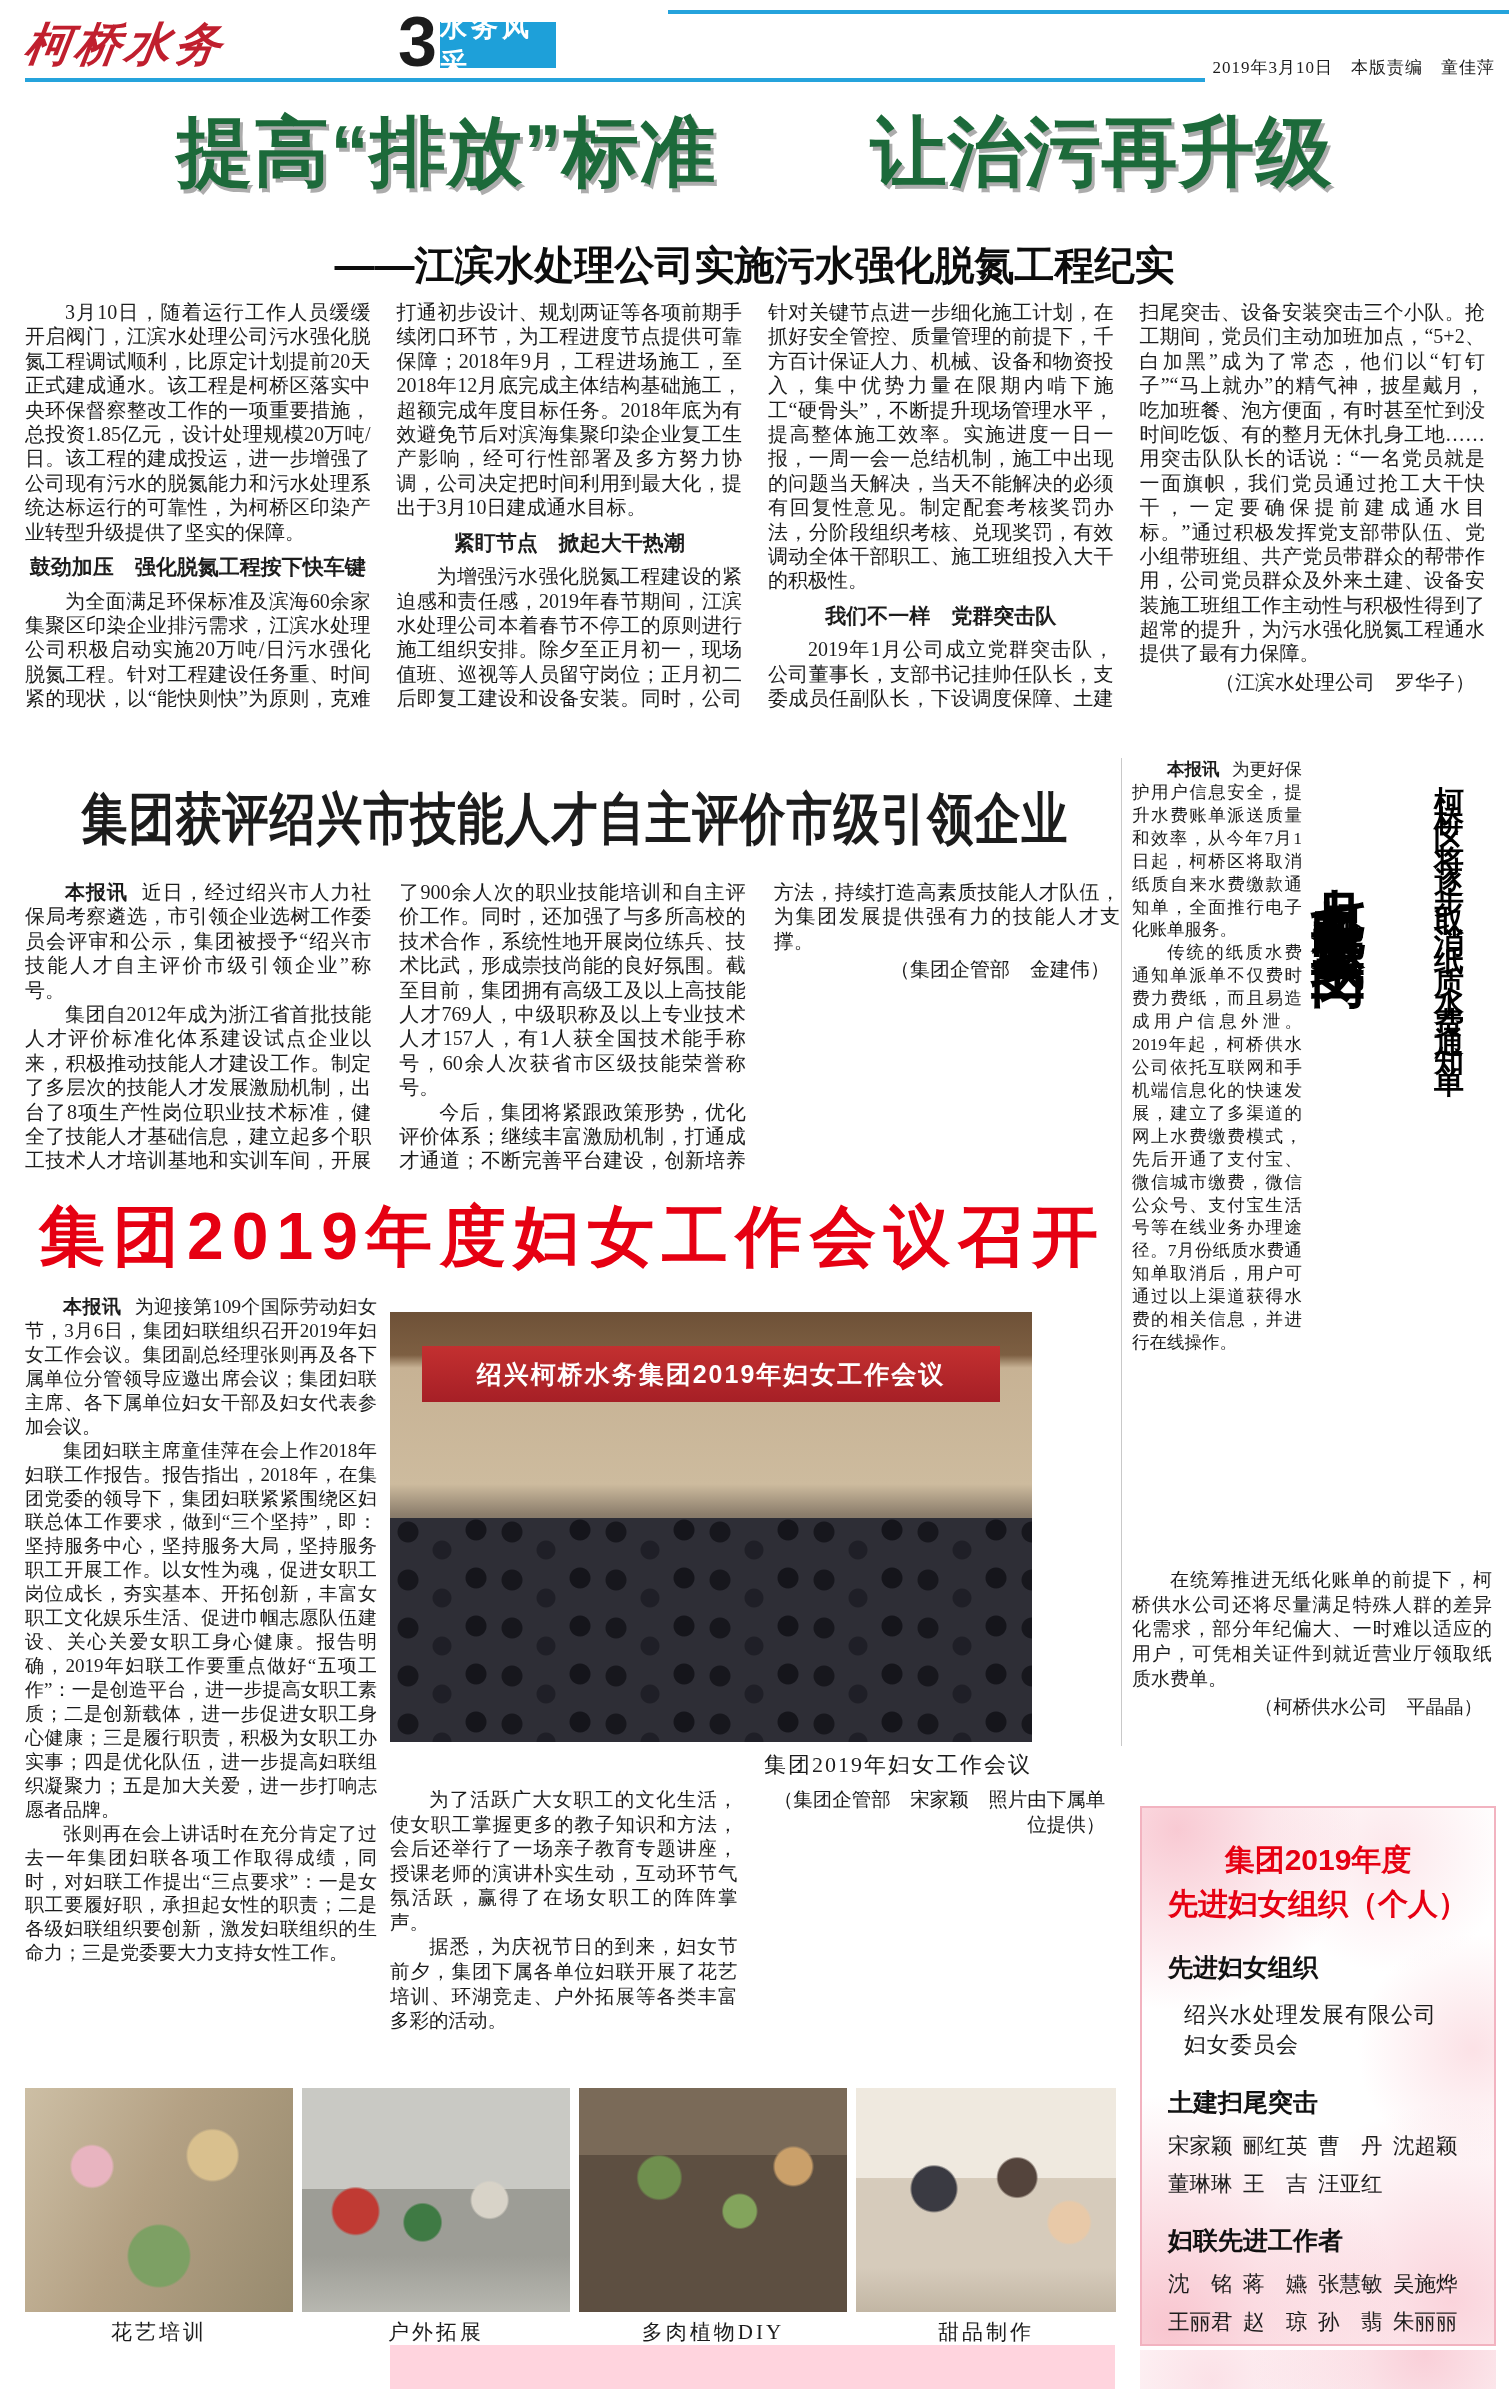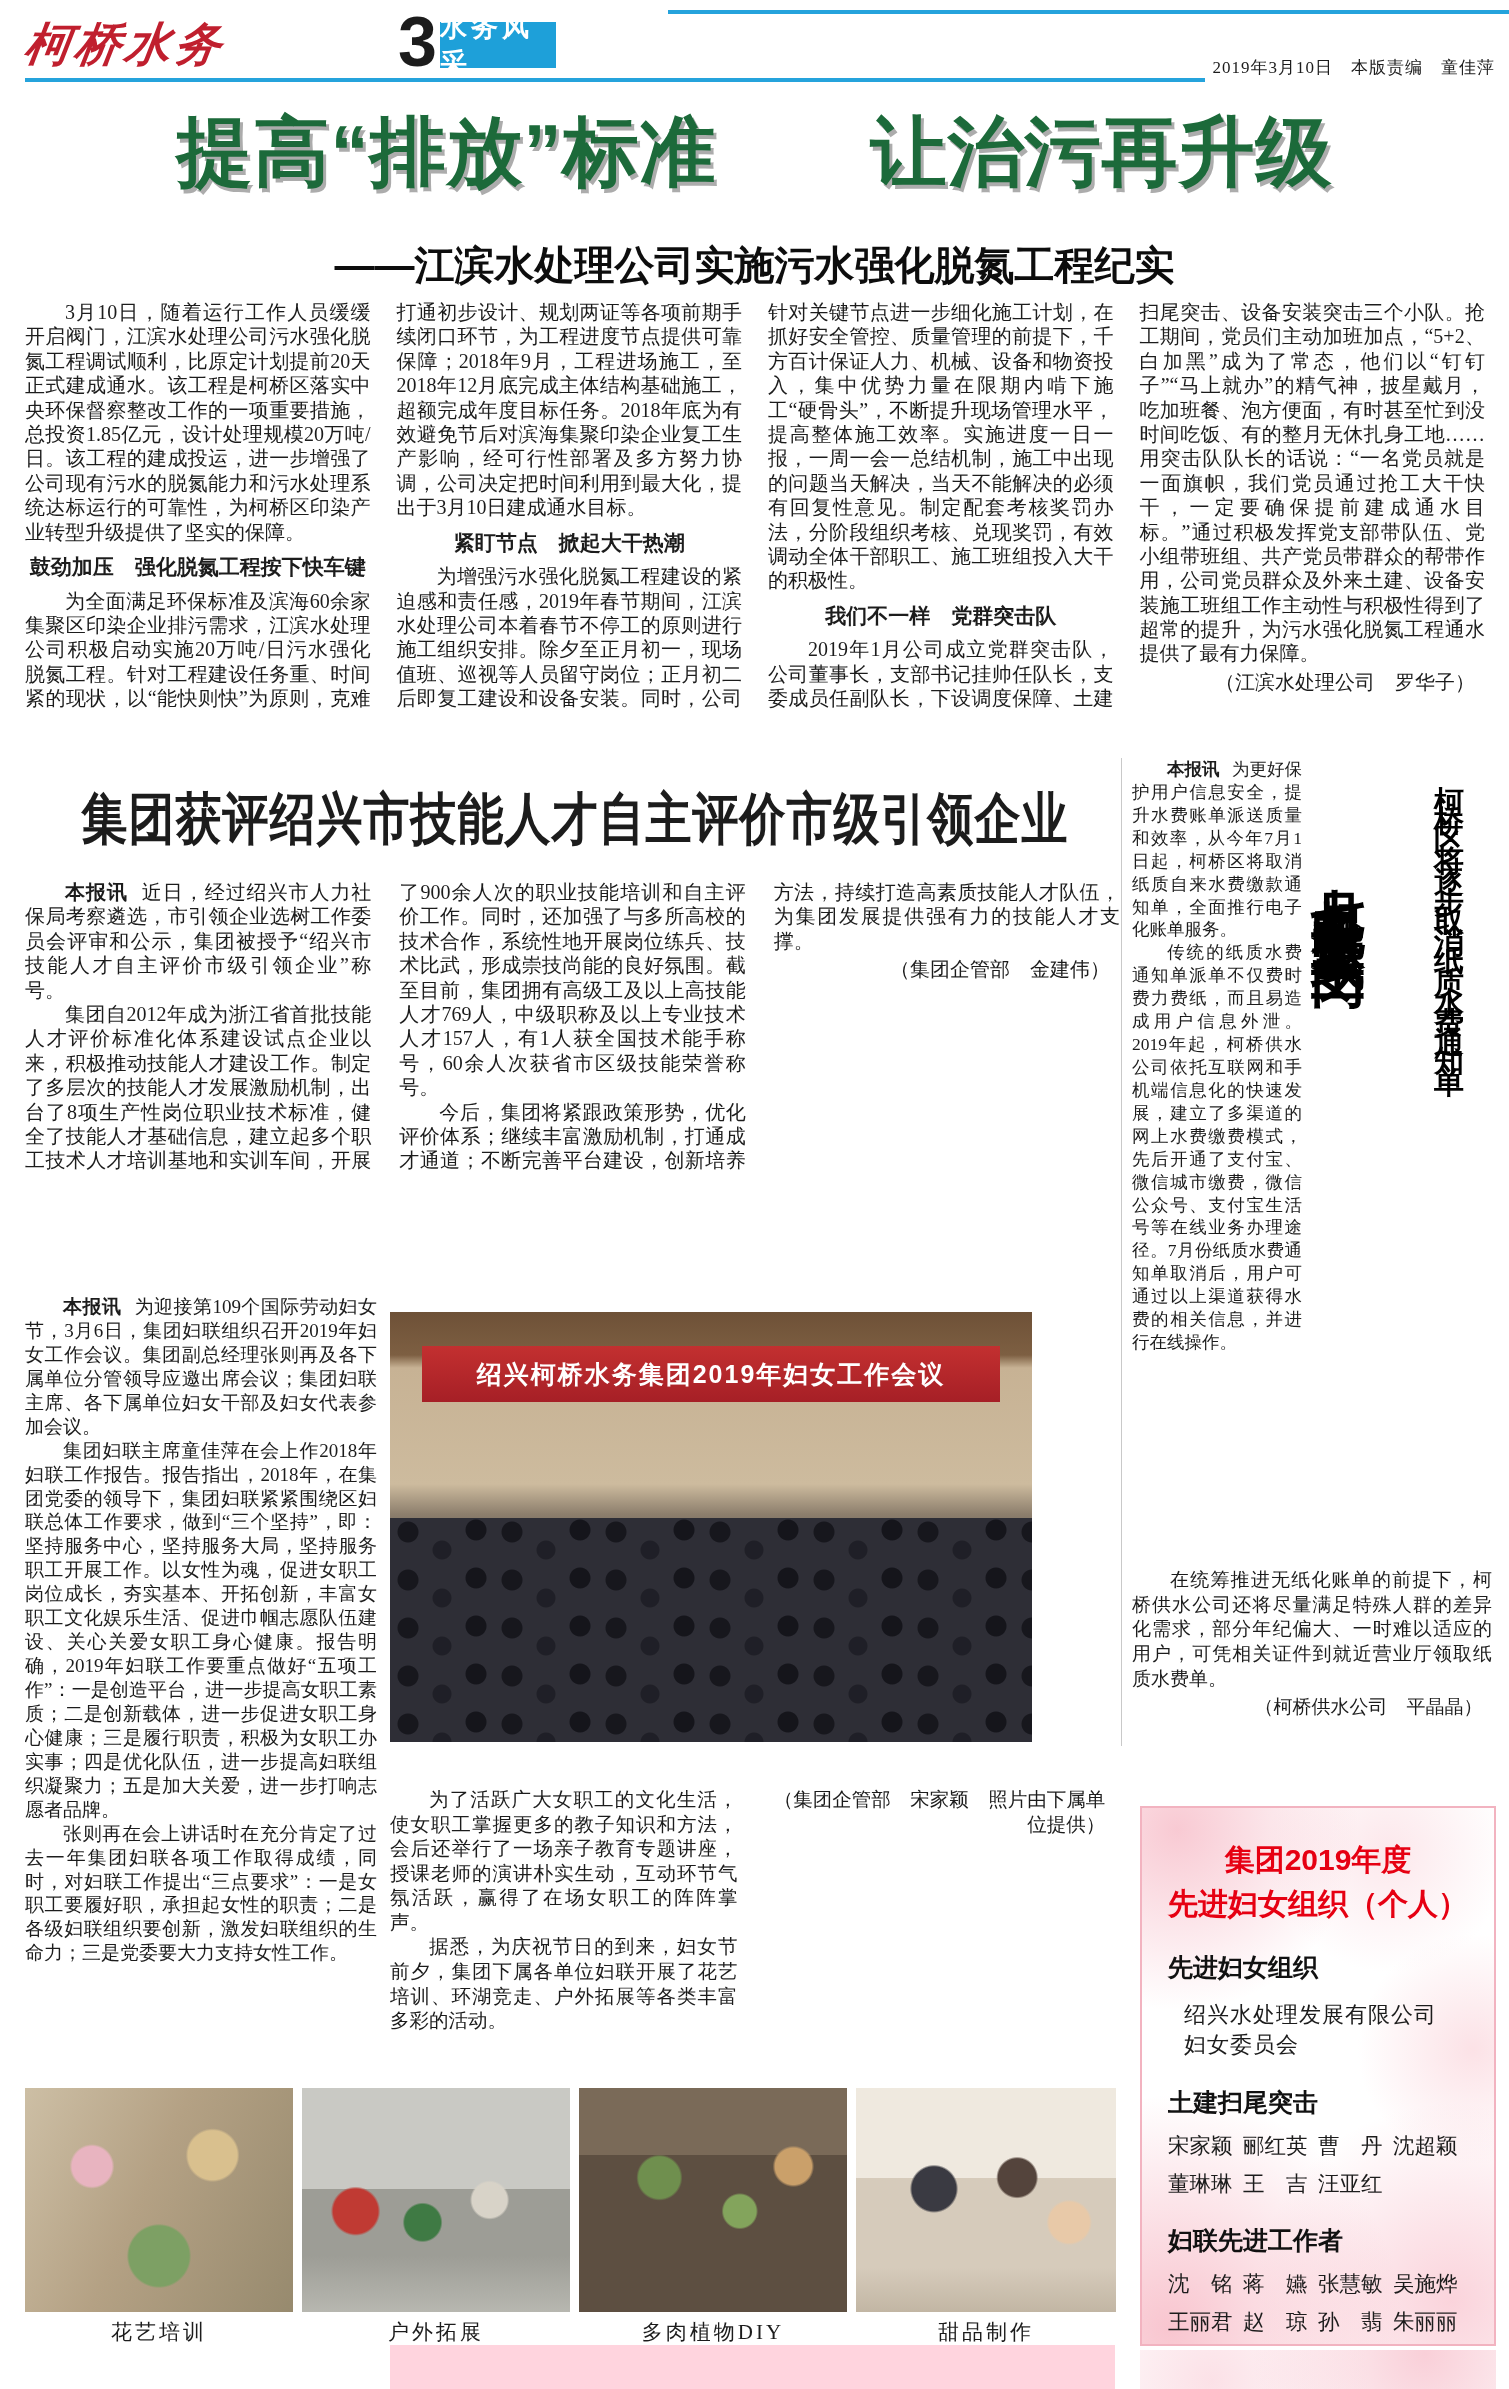--- a/index.html
+++ b/index.html
@@ -150,29 +150,31 @@
     <p><b class="lead-label">本报讯</b><span>为更好保护用户信息安全，提升水费账单派送质量和效率，从今年7月1日起，柯桥区将取消纸质自来水费缴款通知单，全面推行电子化账单服务。</span></p>
     <p>传统的纸质水费通知单派单不仅费时费力费纸，而且易造成用户信息外泄。2019年起，柯桥供水公司依托互联网和手机端信息化的快速发展，建立了多渠道的网上水费缴费模式，先后开通了支付宝、微信城市缴费，微信公众号、支付宝生活号等在线业务办理途径。7月份纸质水费通知单取消后，用户可通过以上渠道获得水费的相关信息，并进行在线操作。</p>
   </div>
   <div class="abs vtext sans" id="sb-vtitle">七月起电子账单正式『上岗』</div>
   <div class="abs vtext sans" id="sb-vsub">柯桥区将逐步取消纸质水费通知单</div>
   <div class="abs" id="sb-wide">
     <p>在统筹推进无纸化账单的前提下，柯桥供水公司还将尽量满足特殊人群的差异化需求，部分年纪偏大、一时难以适应的用户，可凭相关证件到就近营业厅领取纸质水费单。</p>
     <p class="byline">（柯桥供水公司　平晶晶）</p>
   </div>
 
+  <div class="abs sans" id="a4-headline">集团2019年度妇女工作会议召开</div>
   <div class="abs" id="a4-leftcol">
     <p><b class="lead-label">本报讯</b><span>为迎接第109个国际劳动妇女节，3月6日，集团妇联组织召开2019年妇女工作会议。集团副总经理张则再及各下属单位分管领导应邀出席会议；集团妇联主席、各下属单位妇女干部及妇女代表参加会议。</span></p>
     <p>集团妇联主席童佳萍在会上作2018年妇联工作报告。报告指出，2018年，在集团党委的领导下，集团妇联紧紧围绕区妇联总体工作要求，做到“三个坚持”，即：坚持服务中心，坚持服务大局，坚持服务职工开展工作。以女性为魂，促进女职工岗位成长，夯实基本、开拓创新，丰富女职工文化娱乐生活、促进巾帼志愿队伍建设、关心关爱女职工身心健康。报告明确，2019年妇联工作要重点做好“五项工作”：一是创造平台，进一步提高女职工素质；二是创新载体，进一步促进女职工身心健康；三是履行职责，积极为女职工办实事；四是优化队伍，进一步提高妇联组织凝聚力；五是加大关爱，进一步打响志愿者品牌。</p>
     <p>张则再在会上讲话时在充分肯定了过去一年集团妇联各项工作取得成绩，同时，对妇联工作提出“三点要求”：一是女职工要履好职，承担起女性的职责；二是各级妇联组织要创新，激发妇联组织的生命力；三是党委要大力支持女性工作。</p>
   </div>
   <div class="abs" id="photo-main">
     <div id="photo-banner" class="sans">绍兴柯桥水务集团2019年妇女工作会议</div>
     <div id="photo-crowd"></div>
   </div>
+  <div class="abs" id="a4-caption">集团2019年妇女工作会议</div>
   <div class="abs" id="a4-twocol">
     <p>为了活跃广大女职工的文化生活，使女职工掌握更多的教子知识和方法，会后还举行了一场亲子教育专题讲座，授课老师的演讲朴实生动，互动环节气氛活跃，赢得了在场女职工的阵阵掌声。</p>
     <p>据悉，为庆祝节日的到来，妇女节前夕，集团下属各单位妇联开展了花艺培训、环湖竞走、户外拓展等各类丰富多彩的活动。</p>
     <p class="byline">（集团企管部　宋家颖　照片由下属单位提供）</p>
   </div>
 
   <div class="abs" id="awards">
     <div class="title sans">
       <div>集团2019年度</div>
       <div>先进妇女组织（个人）</div>

